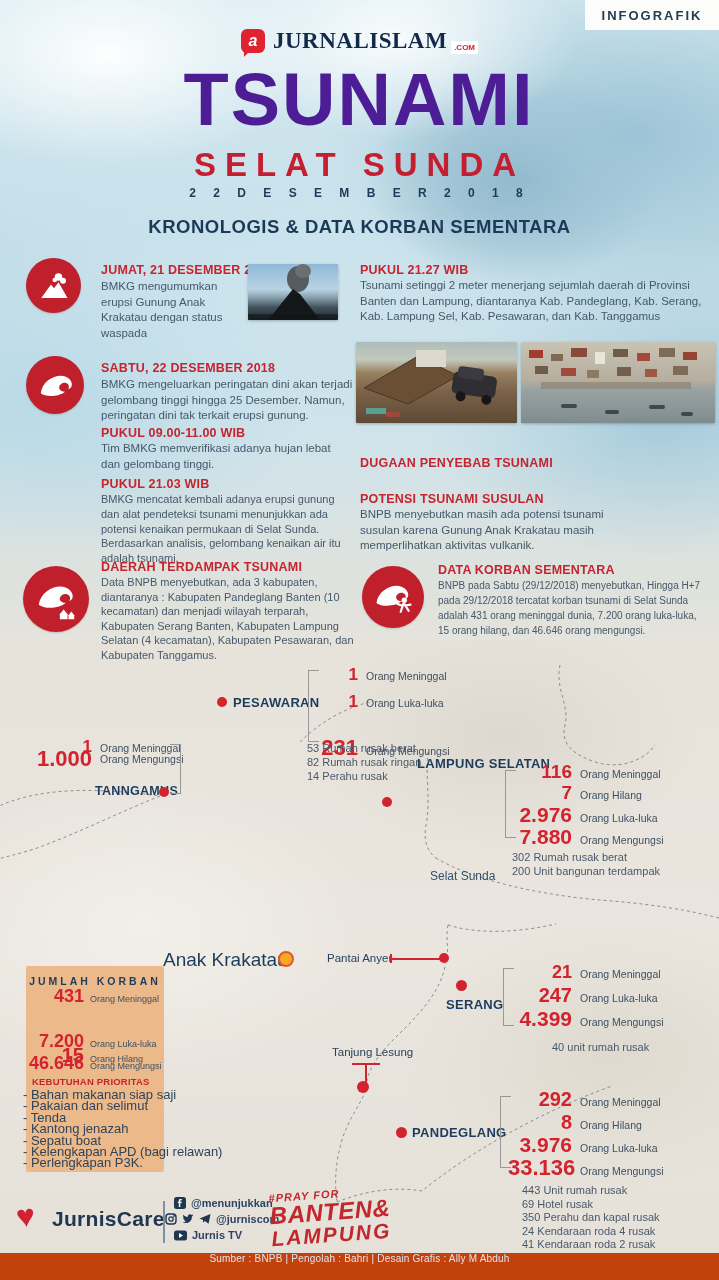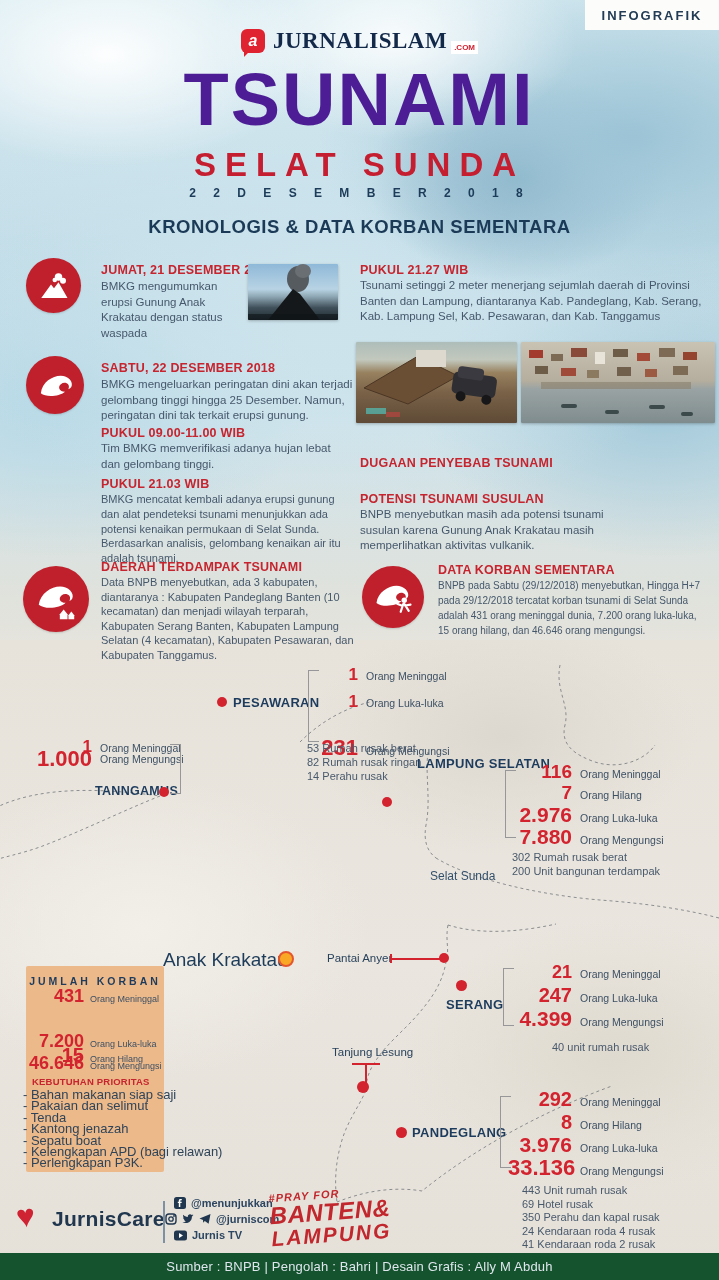--- a/index.html
+++ b/index.html
@@ -72,22 +72,22 @@
 
   
   .jc-heart{left:16px;top:1200px;font-size:32px;color:#cf2233;transform:rotate(-6deg);line-height:32px;position:absolute;}
   .jc-name{left:52px;top:1207px;font-size:21px;color:#21374f;font-weight:600;letter-spacing:.3px;position:absolute;}
   .fdivider{left:163px;top:1201px;width:2px;height:42px;background:#7d91a3;position:absolute;}
   .srow{position:absolute;display:flex;align-items:center;gap:5px;color:#2c4560;font-size:11px;font-weight:600;}
   .stamp{left:270px;top:1189px;position:absolute;color:#c1272d;transform:rotate(-4deg);font-style:italic;font-weight:800;line-height:1;}
   .stamp .s1{font-size:11px;letter-spacing:1px;}
   .stamp .s2{font-size:24px;letter-spacing:.5px;}
   .stamp .s3{font-size:21px;letter-spacing:2px;}
-  .credits{left:0;top:1253px;width:719px;height:27px;background:#14532d;display:flex;align-items:center;justify-content:center;
-           color:#dfe6ee;font-size:13px;letter-spacing:.2px;position:absolute;}
+  .credits{left:0;top:1253px;width:719px;height:27px;background:#c2410c;display:flex;justify-content:center;
+           color:#dfe6ee;font-size:10px;letter-spacing:.2px;position:absolute;}
 </style>
 </head>
 <body>
 
 <div class="canvas">
 
   <div class="abs bg-sky"></div>
   <div class="abs bg-paper"></div>
 
   <svg class="abs" style="left:0;top:640px;" width="719" height="620" viewBox="0 640 719 620">

